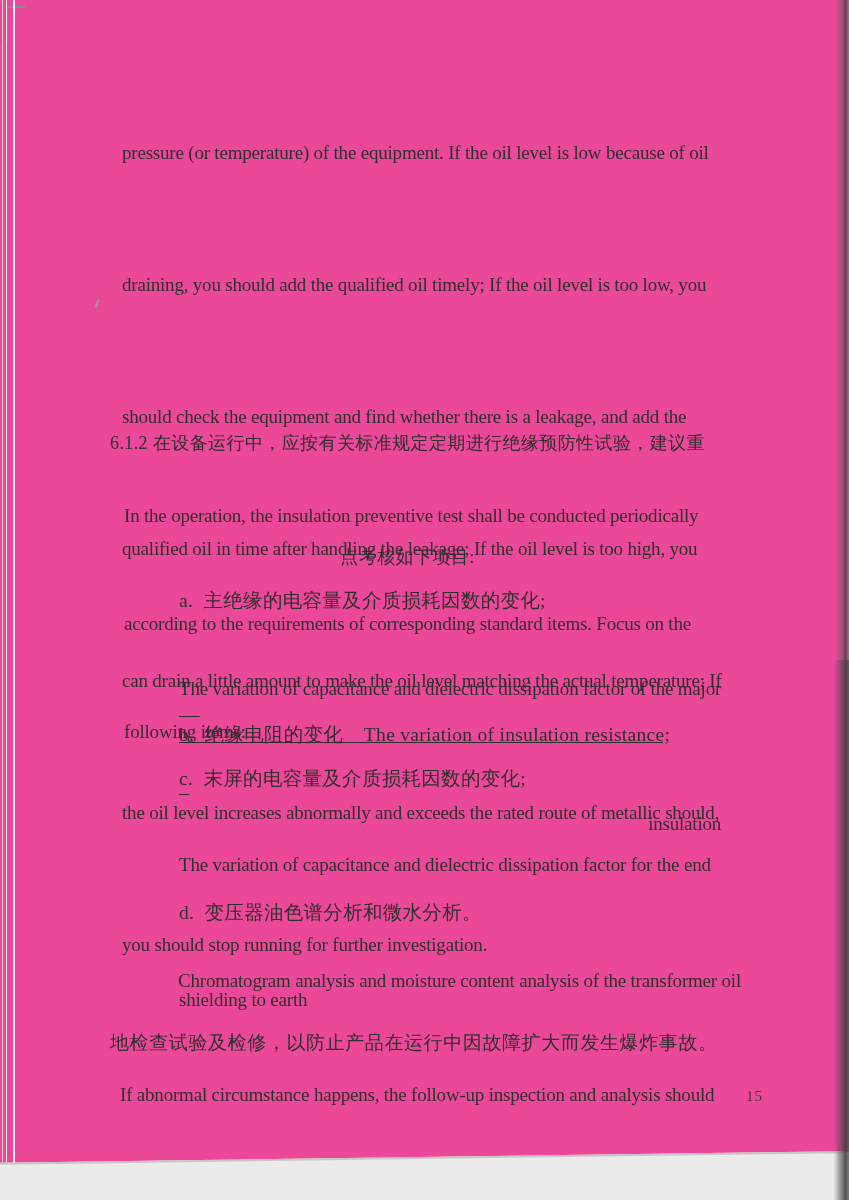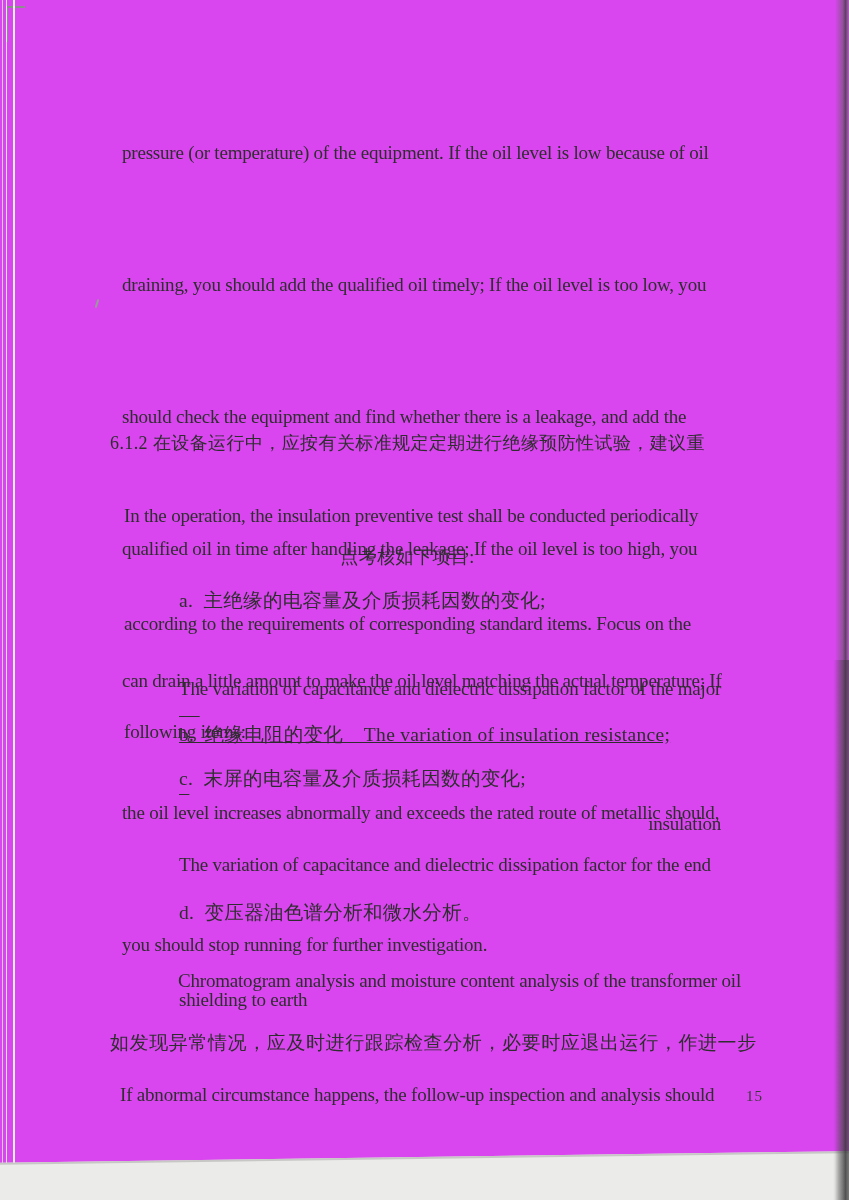--- a/index.html
+++ b/index.html
@@ -8,21 +8,21 @@
     width: 849px;
     height: 1200px;
     overflow: hidden;
     background: #fbfbfa;
     font-family: "Liberation Serif", "DejaVu Serif", serif;
   }
   .page {
     position: relative;
     width: 849px;
     height: 1200px;
-    background: #d946ef;
+    background: #ec4899;
     overflow: hidden;
     color: #2e2e2e;
   }
   .block {
     position: absolute;
     white-space: pre;
   }
   .line { white-space: pre; }
   .en  { font-size: 19px; letter-spacing: -0.2px; }
   .zh  { font-size: 18px; letter-spacing: 0.4px; text-align: center; }
@@ -151,21 +151,20 @@
 
   <div class="block zh-item lh26" style="left:179px; top:848px;">
     <div class="line">d.  变压器油色谱分析和微水分析。</div>
   </div>
 
   <div class="block en lh26" style="left:178px; top:916px;">
     <div class="line">Chromatogram analysis and moisture content analysis of the transformer oil</div>
   </div>
 
   <div class="block zh-small lh45" style="left:110px; top:930px;">
-    <div class="line">如发现异常情况，应及时进行跟踪检查分析，必要时应退出运行，作进一步</div>
     <div class="line">地检查试验及检修，以防止产品在运行中因故障扩大而发生爆炸事故。</div>
   </div>
 
   <div class="block en lh26" style="left:120px; top:1030px;">
     <div class="line">If abnormal circumstance happens, the follow-up inspection and analysis should</div>
   </div>
 
   <div class="page-number">15</div>
 
   <div class="paper-bottom-edge"></div>

